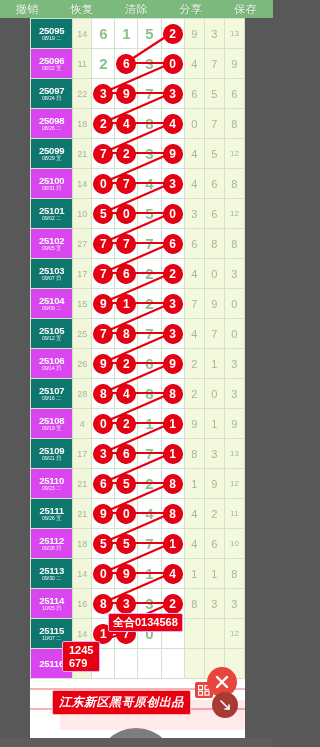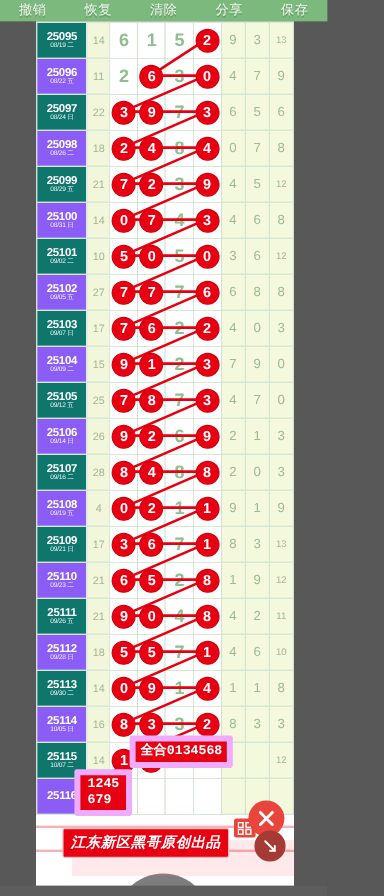--- a/index.html
+++ b/index.html
@@ -55,21 +55,21 @@
   
   col.c-issue{width:42px;} col.c-sum{width:19px;}
   col.c-ball{width:23px;} col.c-stat{width:20px;}
 
   td.issue{
     background:#0f766e;
     color:#ffffff;
     line-height:1.05;
     border-color:#a5d2a5;
   }
-  td.issue.alt{ background:#8b5cf6; }
+  td.issue.alt{ background:#d946ef; }
   .iss-no{ font-size:9.5px; font-weight:bold; display:block; letter-spacing:-.2px;}
   .iss-dt{ font-size:5.5px; display:block; opacity:.92; letter-spacing:-.2px;}
 
   td.sum{
     background:#f2f6da;
     color:#9fb98f;
     font-size:9px;
     border-color:#d9e4c4;
   }
   td.ball{
@@ -109,25 +109,24 @@
     width:215px; height:729px;
     pointer-events:none; z-index:3;
   }
 
   
   .tag{
     position:absolute; z-index:9;
     background:#e60012; color:#fff;
     font-size:11px; font-weight:bold;
     padding:2px 4px;
-    border:5px solid #f0abfc;
+    border:1px solid #f0abfc;
     border-radius:2px;
     white-space:nowrap;
     line-height:1.15;
-    font-family:Liberation Mono, monospace;
   }
   #tag-quanhe{ left:108px; top:613px; }
   #tag-1245{ left:62px; top:641px; text-align:left; padding:2px 6px;}
 
   #watermark{
     position:absolute; left:52px; top:690px; z-index:9;
     background:#e60012; color:#fff;
     font-size:12px; font-weight:bold;
     padding:3px 6px;
     border:1px solid #f5b8b8;

